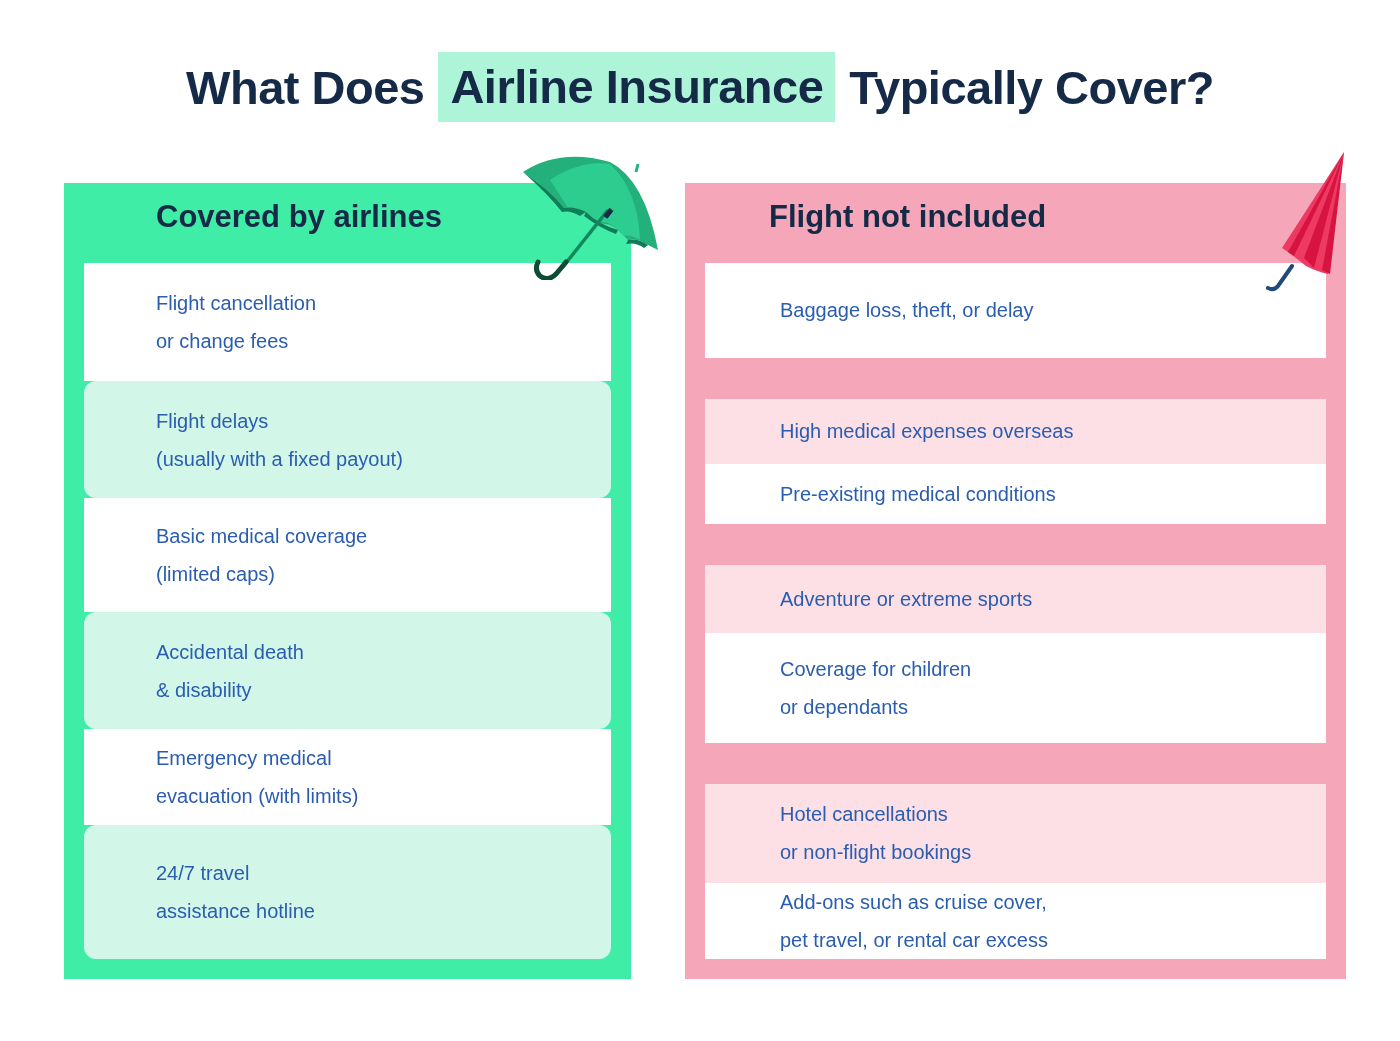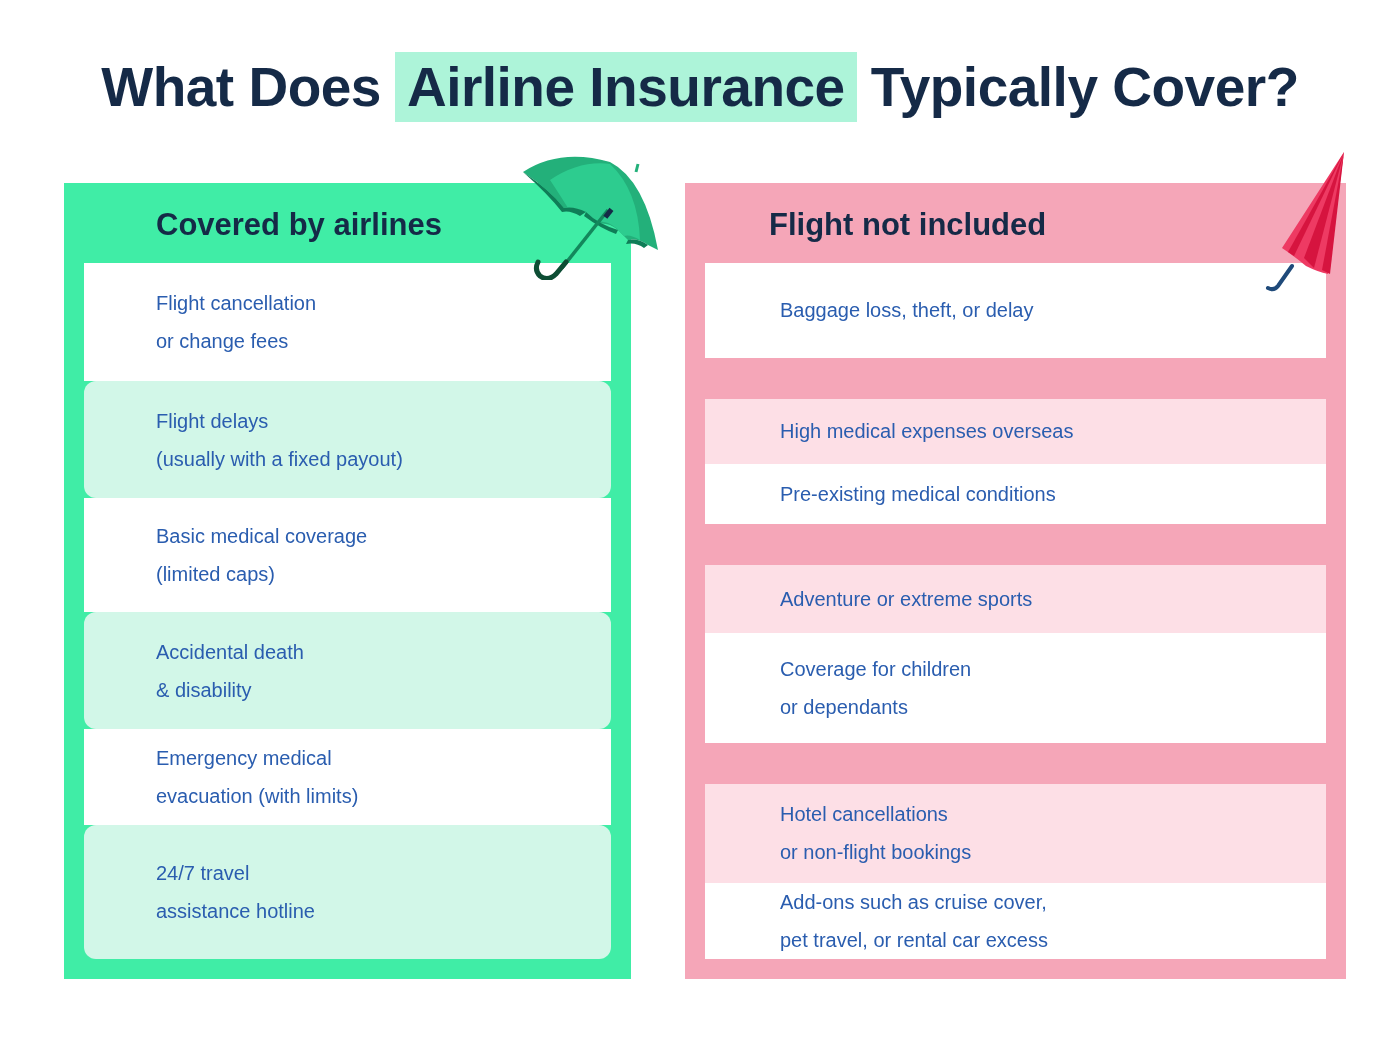--- a/index.html
+++ b/index.html
@@ -3,32 +3,32 @@
   <meta charset="utf-8">
   <style>
     html, body { margin: 0; padding: 0; }
     body {
       width: 1400px; height: 1041px; background: #ffffff; position: relative; overflow: hidden;
       font-family: "Liberation Sans", "DejaVu Sans", sans-serif;
     }
     .title {
       position: absolute; top: 52px; left: 0; width: 1400px; height: 70px;
       display: flex; justify-content: center; align-items: center;
-      font-weight: bold; font-size: 55px; color: #152a47; letter-spacing: -0.5px;
+      font-weight: bold; font-size: 47px; color: #152a47; letter-spacing: -0.5px;
       white-space: nowrap;
     }
     .title .hl {
       background: #adf4d9; padding: 0 12px; margin: 16px 14px; height: 70px; line-height: 70px;
       display: inline-block;
     }
     .panel { position: absolute; top: 183px; height: 796px; }
     .panel.green { left: 64px; width: 567px; background: #40eda6; }
     .panel.pink { left: 685px; width: 661px; background: #f5a6b8; }
     .panel-title {
-      position: absolute; top: 12px; height: 60px; line-height: 60px;
+      position: absolute; top: 4px; height: 60px; line-height: 60px;
       font-weight: bold; font-size: 31px; color: #152a47;
     }
     .green .panel-title { left: 92px; }
     .pink .panel-title { left: 84px; }
     .rows { position: absolute; top: 80px; left: 20px; right: 20px; bottom: 20px; display: flex; flex-direction: column; }
     .row {
       display: flex; align-items: center; box-sizing: border-box;
       font-size: 20px; line-height: 38px; color: #2a5daf;
     }
     .green .row { padding-left: 72px; }

